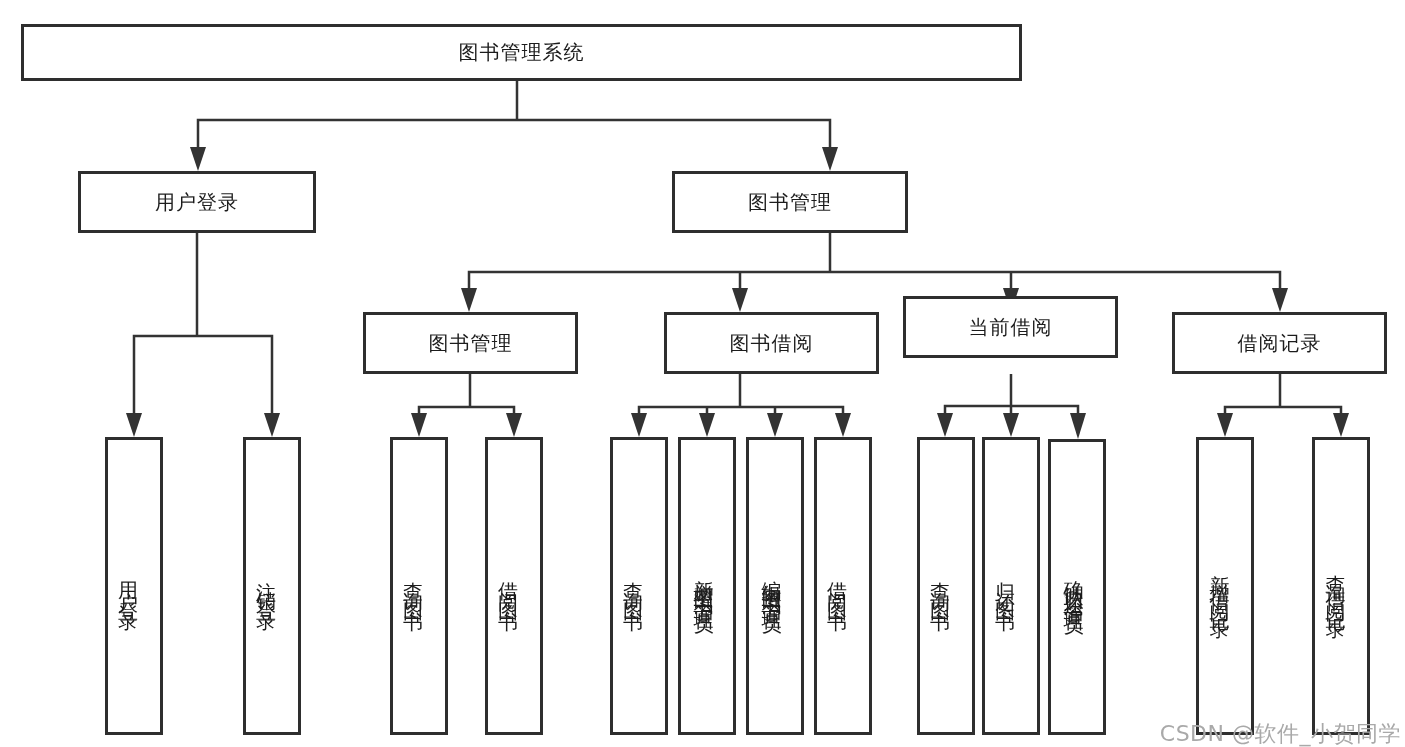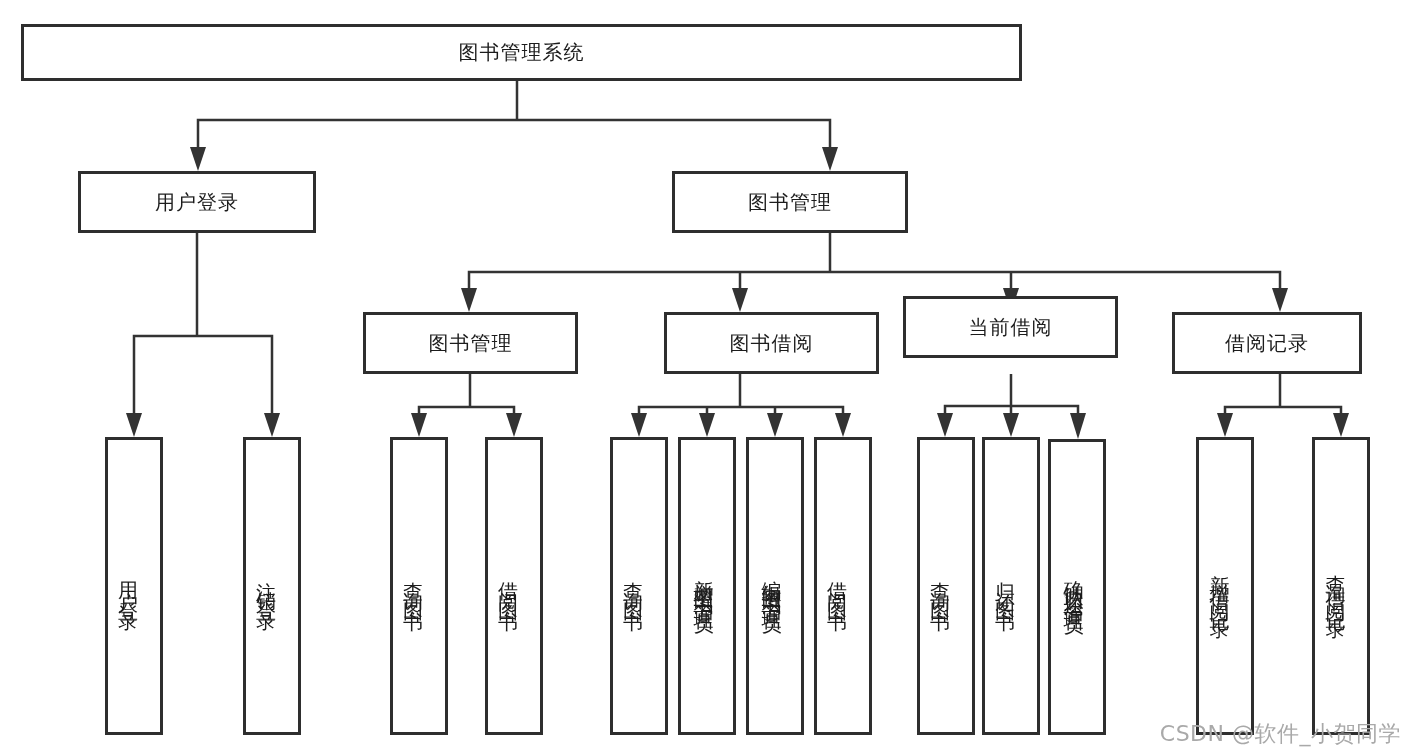--- a/index.html
+++ b/index.html
@@ -110,21 +110,21 @@
   </svg>
 
   <div class="box" style="left:21px; top:24px; width:1001px; height:57px;">图书管理系统</div>
 
   <div class="box" style="left:78px; top:171px; width:238px; height:62px;">用户登录</div>
   <div class="box" style="left:672px; top:171px; width:236px; height:62px;">图书管理</div>
 
   <div class="box" style="left:363px; top:312px; width:215px; height:62px;">图书管理</div>
   <div class="box" style="left:664px; top:312px; width:215px; height:62px;">图书借阅</div>
   <div class="box" style="left:903px; top:296px; width:215px; height:62px;">当前借阅</div>
-  <div class="box" style="left:1172px; top:312px; width:190px; height:62px;">借阅记录</div>
+  <div class="box" style="left:1172px; top:312px; width:215px; height:62px;">借阅记录</div>
 
   <div class="leaf sp4" style="left:105px;">用户登录</div>
   <div class="leaf sp4" style="left:243px;">注销登录</div>
 
   <div class="leaf sp4" style="left:390px;">查询图书</div>
   <div class="leaf sp4" style="left:485px;">借阅图书</div>
 
   <div class="leaf sp4" style="left:610px;">查询图书</div>
   <div class="leaf sp9" style="left:678px;">新增图书（管理员）</div>
   <div class="leaf sp9" style="left:746px;">编辑图书（管理员）</div>

